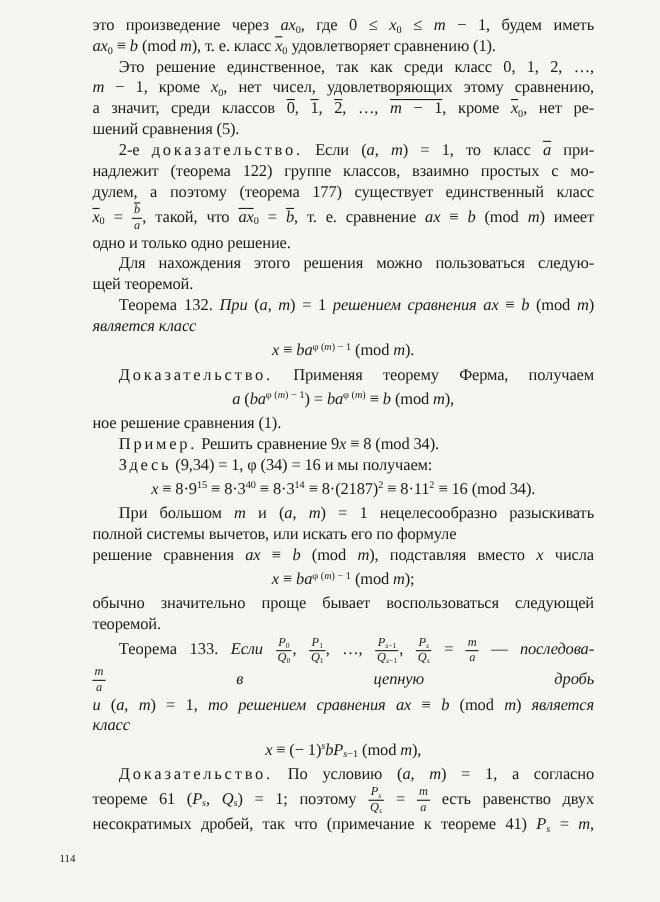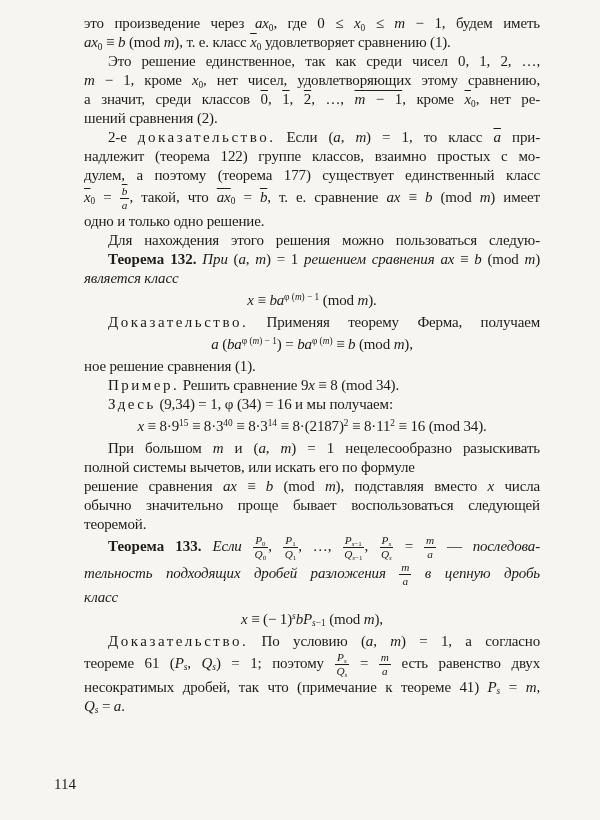--- a/index.html
+++ b/index.html
@@ -7,91 +7,93 @@
     width:600px;height:820px;position:relative;overflow:hidden;
     background:#f6f5f1;color:#1d1c1a;
     font-family:"Liberation Serif","DejaVu Serif",serif;
   }
   .content{position:absolute;left:84px;top:14px;width:456px;font-size:15px;letter-spacing:-0.15px}
   .line{line-height:19px;text-align:center;text-align-last:left}
   .j{text-align:justify;text-align-last:justify}
   .in{text-indent:24px}
   .display{text-align:right;text-align-last:center;margin:3px 0}
   i{font-style:italic}
-  b{font-weight:bold;letter-spacing:0}
+  b{font-weight:normal;letter-spacing:0}
   sup{font-size:0.62em;line-height:0;position:relative;top:-0.5em;vertical-align:baseline;letter-spacing:0}
   sub{font-size:0.62em;line-height:0;position:relative;top:0.28em;vertical-align:baseline;letter-spacing:0}
   .ol{text-decoration:overline}
   .sp{letter-spacing:2.5px}
   .frac{display:inline-flex;flex-direction:column;align-items:center;vertical-align:middle;
         font-size:0.75em;line-height:1.15;text-indent:0;letter-spacing:0}
   .frac .nu{border-bottom:1px solid currentColor;padding:0 2px}
   .frac .de{padding:0 2px}
-  .pagenum{position:absolute;left:54px;top:776px;font-size:15px}
+  .pagenum{position:absolute;left:54px;top:776px;font-size:10px}
 </style>
 </head>
 <body>
 
 <main class="content">
   <div class="line j">это произведение через <i>ax</i><sub>0</sub>, где 0 ≤ <i>x</i><sub>0</sub> ≤ <i>m</i> − 1, будем иметь</div>
   <div class="line"><i>ax</i><sub>0</sub> ≡ <i>b</i> (mod <i>m</i>), т. е. класс <span class="ol"><i>x</i></span><sub>0</sub> удовлетворяет сравнению (1).</div>
-  <div class="line j in">Это решение единственное, так как среди чисел 0, 1, 2, …,</div>
+  <div class="line j in">Это решение единственное, так как среди класс 0, 1, 2, …,</div>
   <div class="line j"><i>m</i> − 1, кроме <i>x</i><sub>0</sub>, нет чисел, удовлетворяющих этому сравнению,</div>
   <div class="line j">а значит, среди классов <span class="ol">0</span>, <span class="ol">1</span>, <span class="ol">2</span>, …, <span class="ol"><i>m</i> − 1</span>, кроме <span class="ol"><i>x</i></span><sub>0</sub>, нет ре-</div>
-  <div class="line">шений сравнения (2).</div>
+  <div class="line">шений сравнения (5).</div>
   <div class="line j in">2-е <span class="sp">доказательство.</span> Если (<i>a</i>, <i>m</i>) = 1, то класс <span class="ol"><i>a</i></span> при-</div>
   <div class="line j">надлежит (теорема 122) группе классов, взаимно простых с мо-</div>
   <div class="line j">дулем, а поэтому (теорема 177) существует единственный класс</div>
   <div class="line j"><span class="ol"><i>x</i></span><sub>0</sub> = <span class="frac">
         <span class="nu"><span class="ol"><i>b</i></span></span>
         <span class="de"><i>a</i></span>
       </span>, такой, что <span class="ol"><i>a</i></span><span class="ol"><i>x</i></span><sub>0</sub> = <span class="ol"><i>b</i></span>, т. е. сравнение <i>ax</i> ≡ <i>b</i> (mod <i>m</i>) имеет</div>
   <div class="line">одно и только одно решение.</div>
   <div class="line j in">Для нахождения этого решения можно пользоваться следую-</div>
+  <div class="line">щей теоремой.</div>
   <div class="line j in"><b>Теорема 132.</b> <i>При</i> (<i>a</i>, <i>m</i>) = 1 <i>решением сравнения ax</i> ≡ <i>b</i> (mod <i>m</i>)</div>
   <div class="line"><i>является класс</i></div>
   <div class="line display"><i>x</i> ≡ <i>ba</i><sup>φ (<i>m</i>) − 1</sup> (mod <i>m</i>).</div>
   <div class="line j in"><span class="sp">Доказательство.</span> Применяя теорему Ферма, получаем</div>
   <div class="line display"><i>a</i> (<i>ba</i><sup>φ (<i>m</i>) − 1</sup>) = <i>ba</i><sup>φ (<i>m</i>)</sup> ≡ <i>b</i> (mod <i>m</i>),</div>
   <div class="line">ное решение сравнения (1).</div>
   <div class="line in"><span class="sp">Пример.</span> Решить сравнение 9<i>x</i> ≡ 8 (mod 34).</div>
   <div class="line in"><span class="sp">Здесь</span> (9,34) = 1, φ (34) = 16 и мы получаем:</div>
   <div class="line display"><i>x</i> ≡ 8·9<sup>15</sup> ≡ 8·3<sup>40</sup> ≡ 8·3<sup>14</sup> ≡ 8·(2187)<sup>2</sup> ≡ 8·11<sup>2</sup> ≡ 16 (mod 34).</div>
   <div class="line j in">При большом <i>m</i> и (<i>a</i>, <i>m</i>) = 1 нецелесообразно разыскивать</div>
   <div class="line">полной системы вычетов, или искать его по формуле</div>
   <div class="line j">решение сравнения <i>ax</i> ≡ <i>b</i> (mod <i>m</i>), подставляя вместо <i>x</i> числа</div>
+  <div class="line display"><i>x</i> ≡ <i>ba</i><sup>φ (<i>m</i>) − 1</sup> (mod <i>m</i>);</div>
   <div class="line j">обычно значительно проще бывает воспользоваться следующей</div>
   <div class="line">теоремой.</div>
   <div class="line j in"><b>Теорема 133.</b> <i>Если</i> <span class="frac">
         <span class="nu"><i>P</i><sub>0</sub></span>
         <span class="de"><i>Q</i><sub>0</sub></span>
       </span>, <span class="frac">
         <span class="nu"><i>P</i><sub>1</sub></span>
         <span class="de"><i>Q</i><sub>1</sub></span>
       </span>, …, <span class="frac">
         <span class="nu"><i>P</i><sub><i>s</i>−1</sub></span>
         <span class="de"><i>Q</i><sub><i>s</i>−1</sub></span>
       </span>, <span class="frac">
         <span class="nu"><i>P</i><sub><i>s</i></sub></span>
         <span class="de"><i>Q</i><sub><i>s</i></sub></span>
       </span> = <span class="frac">
         <span class="nu"><i>m</i></span>
         <span class="de"><i>a</i></span>
       </span> — <i>последова-</i></div>
-  <div class="line j"><i>тельность подходящих дробей разложения</i> <span class="frac">
+  <div class="line j"> <span class="frac">
         <span class="nu"><i>m</i></span>
         <span class="de"><i>a</i></span>
       </span> <i>в цепную дробь</i></div>
+  <div class="line j"><i>и</i> (<i>a</i>, <i>m</i>) = 1, <i>то решением сравнения ax</i> ≡ <i>b</i> (mod <i>m</i>) <i>является</i></div>
   <div class="line"><i>класс</i></div>
   <div class="line display"><i>x</i> ≡ (− 1)<sup><i>s</i></sup><i>bP</i><sub><i>s</i>−1</sub> (mod <i>m</i>),</div>
   <div class="line j in"><span class="sp">Доказательство.</span> По условию (<i>a</i>, <i>m</i>) = 1, а согласно</div>
   <div class="line j">теореме 61 (<i>P</i><sub><i>s</i></sub>, <i>Q</i><sub><i>s</i></sub>) = 1; поэтому <span class="frac">
         <span class="nu"><i>P</i><sub><i>s</i></sub></span>
         <span class="de"><i>Q</i><sub><i>s</i></sub></span>
       </span> = <span class="frac">
         <span class="nu"><i>m</i></span>
         <span class="de"><i>a</i></span>
       </span> есть равенство двух</div>
   <div class="line j">несократимых дробей, так что (примечание к теореме 41) <i>P</i><sub><i>s</i></sub> = <i>m</i>,</div>
-  <div class="line"><i>Q</i><sub><i>s</i></sub> = <i>a</i>.</div>
 </main>
 
 <div class="pagenum">114</div>
 
 </body></html>

